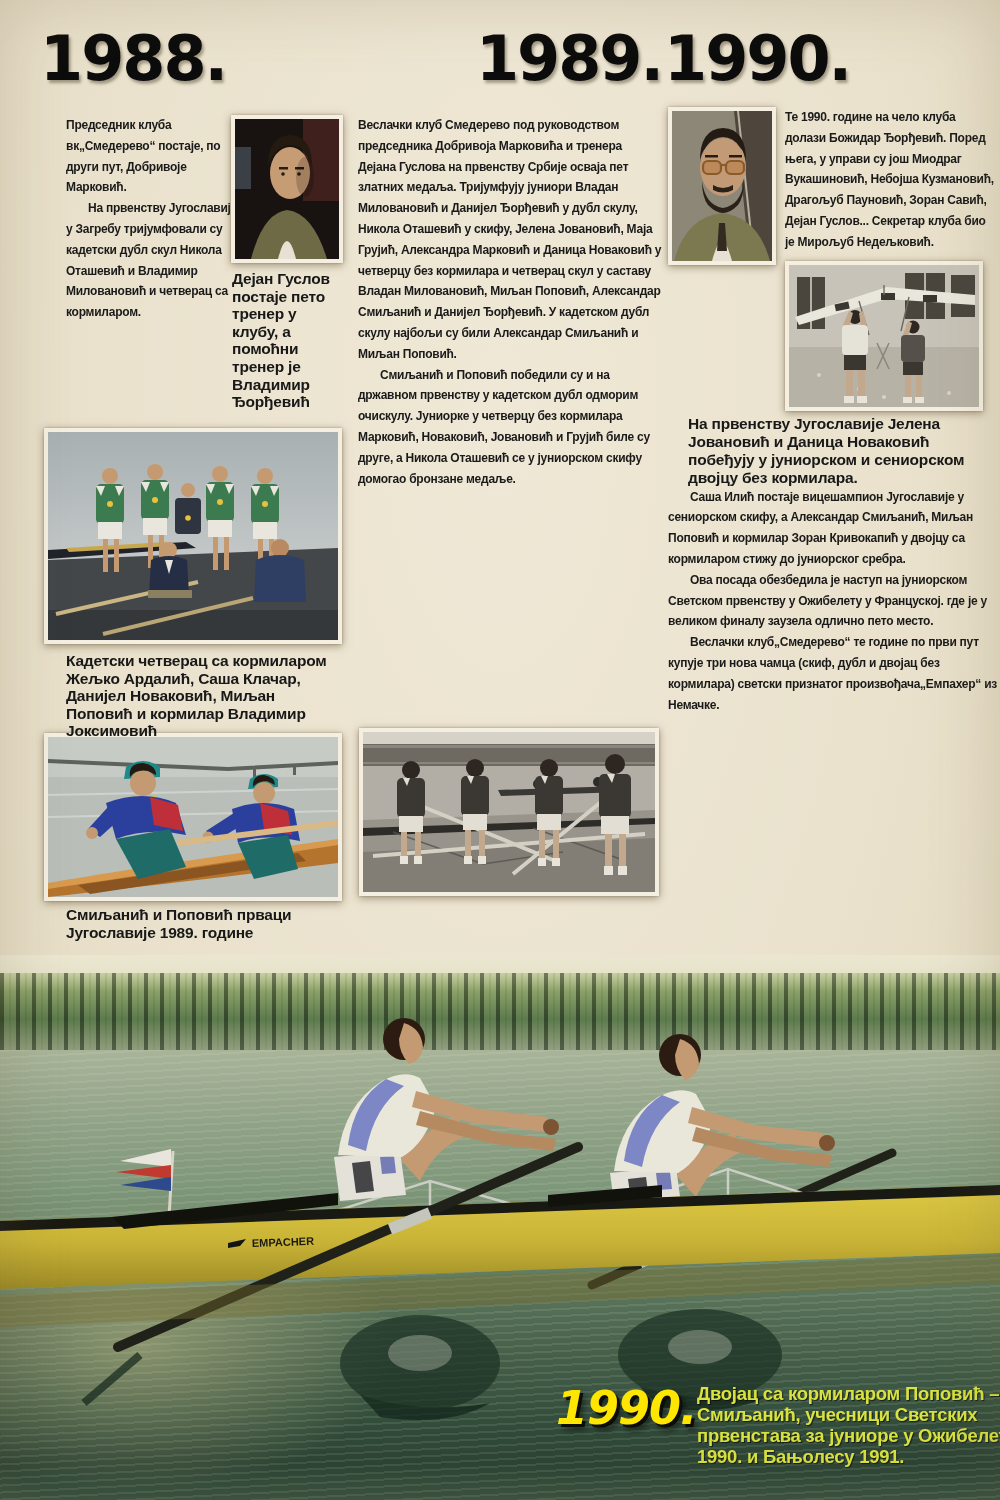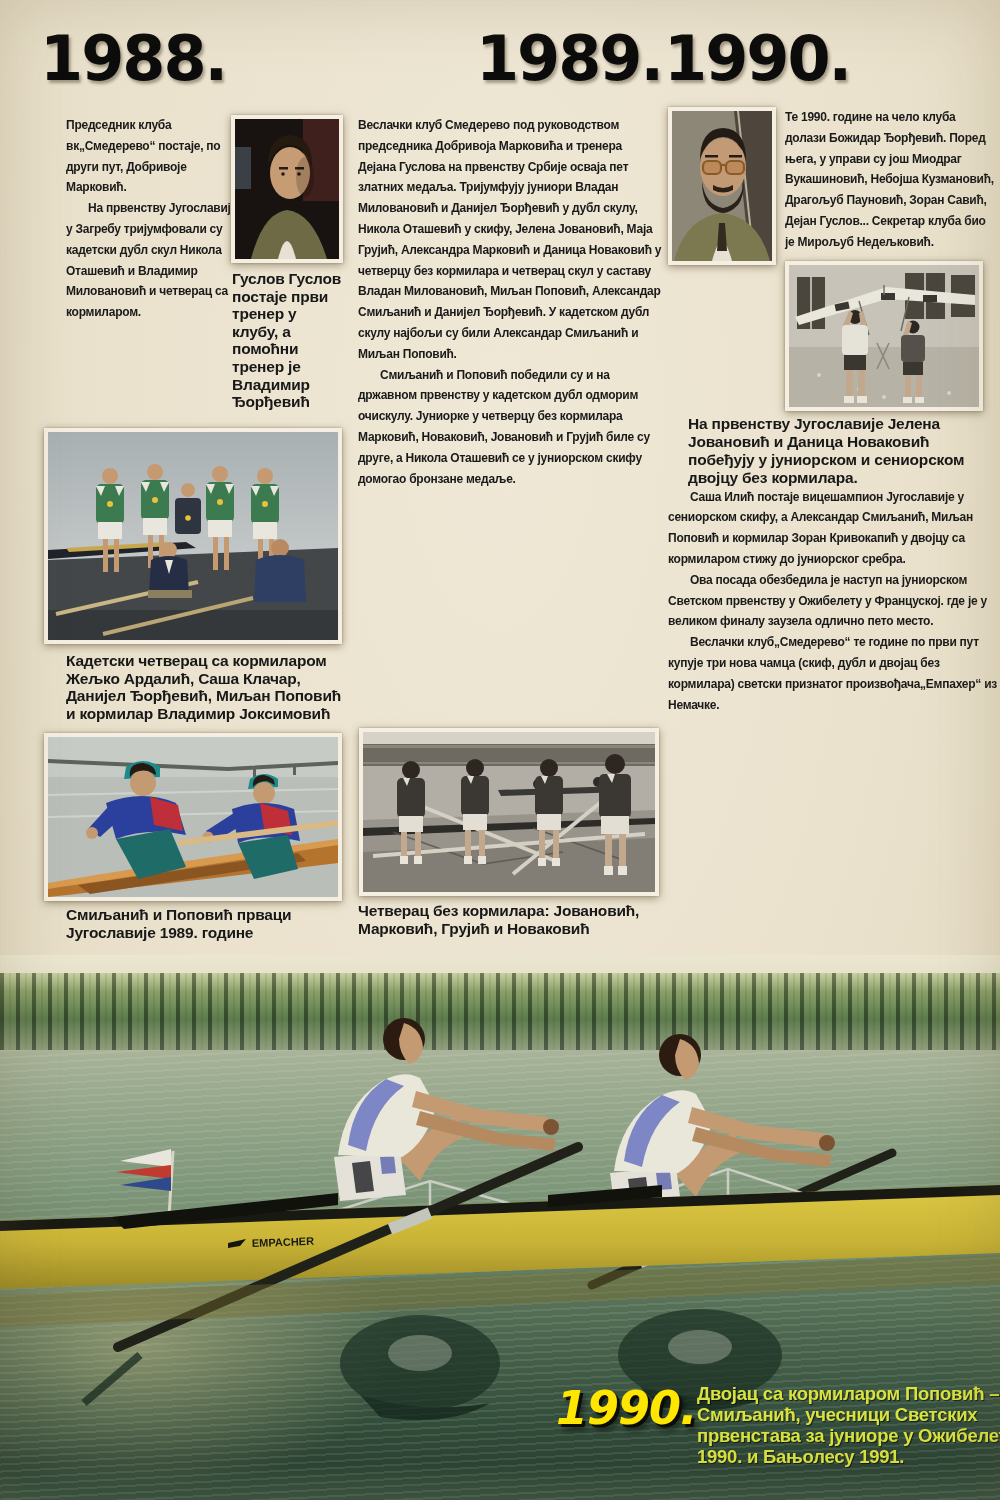--- a/index.html
+++ b/index.html
@@ -83,21 +83,21 @@
         <path d="M43 140 Q52 104 61 140 Z" fill="#e6e1d2"></path>
         <ellipse cx="55" cy="54" rx="20" ry="26" fill="#c69c74"></ellipse>
         <path d="M33 50 Q32 17 55 16 Q78 17 77 50 Q77 44 72 37 Q66 26 55 26 Q44 26 38 37 Q33 44 33 50 Z" fill="#241a10"></path>
         <rect x="44" y="48" width="9" height="2.5" fill="#2a1d12"></rect>
         <rect x="60" y="48" width="9" height="2.5" fill="#2a1d12"></rect>
         <circle cx="48" cy="55" r="1.8" fill="#241a12"></circle>
         <circle cx="64" cy="55" r="1.8" fill="#241a12"></circle>
         <ellipse cx="70" cy="58" rx="9" ry="20" fill="#000" opacity=".18"></ellipse>
       </svg>
     </div>
-    <p class="caption c1-portrait-cap">Гуслов Гуслов постаје први тренер у клубу, а помоћни тренер је Владимир Ђорђевић</p>
+    <p class="caption c1-portrait-cap">Дејан Гуслов постаје пето тренер у клубу, а помоћни тренер је Владимир Ђорђевић</p>
 
     <div class="photo c1-photo-team">
       <svg width="290" height="208" viewBox="0 0 290 208">
         <defs>
           <linearGradient id="mist" x1="0" y1="0" x2="0" y2="1">
             <stop offset="0" stop-color="#a8b0b2"></stop>
               <stop offset="1" stop-color="#c4c8c8"></stop>
           </linearGradient>
         </defs>
         <rect width="290" height="130" fill="url(#mist)"></rect>
@@ -157,21 +157,21 @@
           <circle cx="121" cy="118" r="8" fill="#c59a70"></circle>
           <path d="M103 128 Q121 120 139 128 L141 162 L101 162 Z" fill="#252e44"></path>
           <path d="M117 128 l8 0 l-4 14 Z" fill="#e9e6de"></path>
           <rect x="100" y="158" width="44" height="8" fill="#8a8060"></rect>
 
           <circle cx="232" cy="116" r="9" fill="#b98a62"></circle>
           <path d="M208 128 Q232 118 256 128 L258 170 L206 170 Z" fill="#2f3f63"></path>
         </g>
       </svg>
     </div>
-    <p class="caption c1-cap-team">Кадетски четверац са кормиларом Жељко Ардалић, Саша Клачар, Данијел Ђорђевић, Миљан Поповић и кормилар Владимир Јоксимовић</p>
+    <p class="caption c1-cap-team">Кадетски четверац са кормиларом Жељко Ардалић, Саша Клачар, Данијел Новаковић, Миљан Поповић и кормилар Владимир Јоксимовић</p>
 
     <div class="photo c1-photo-pair">
       <svg width="290" height="160" viewBox="0 0 290 160">
         <rect width="290" height="160" fill="#b9beb9"></rect>
         <rect width="290" height="40" fill="#c6cbc6"></rect>
         <path d="M0 22 L180 30 L290 24 L290 28 L180 34 L0 26 Z" fill="#5d625d"></path>
         <rect x="205" y="30" width="3" height="10" fill="#5d625d"></rect>
           <rect x="245" y="28" width="3" height="10" fill="#5d625d"></rect>
         <g stroke="#e6e9e6" stroke-width="2" opacity=".5">
           <line x1="0" y1="58" x2="290" y2="52"></line>
@@ -278,21 +278,20 @@
             <rect x="101" y="124" width="8" height="8"></rect>
               <rect x="115" y="124" width="8" height="8"></rect>
             <rect x="175" y="126" width="8" height="8"></rect>
               <rect x="189" y="126" width="8" height="8"></rect>
             <rect x="241" y="134" width="9" height="9"></rect>
               <rect x="255" y="134" width="9" height="9"></rect>
           </g>
         </g>
       </svg>
     </div>
-    <p class="caption c2-cap">Четверац без кормилара: Јовановић, Марковић, Грујић и Новаковић</p>
   </section>
 
   <section class="col col3">
     <h1 class="year">1990.</h1>
     <div class="c3-flow">
       <div class="photo c3-portrait">
         <svg width="100" height="150" viewBox="0 0 100 150">
           <rect width="100" height="150" fill="#8d8778"></rect>
           <path d="M62 0 L100 0 L100 150 L78 150 Z" fill="#4e463c"></path>
           <line x1="66" y1="0" x2="82" y2="150" stroke="#b7b1a0" stroke-width="2"></line>

